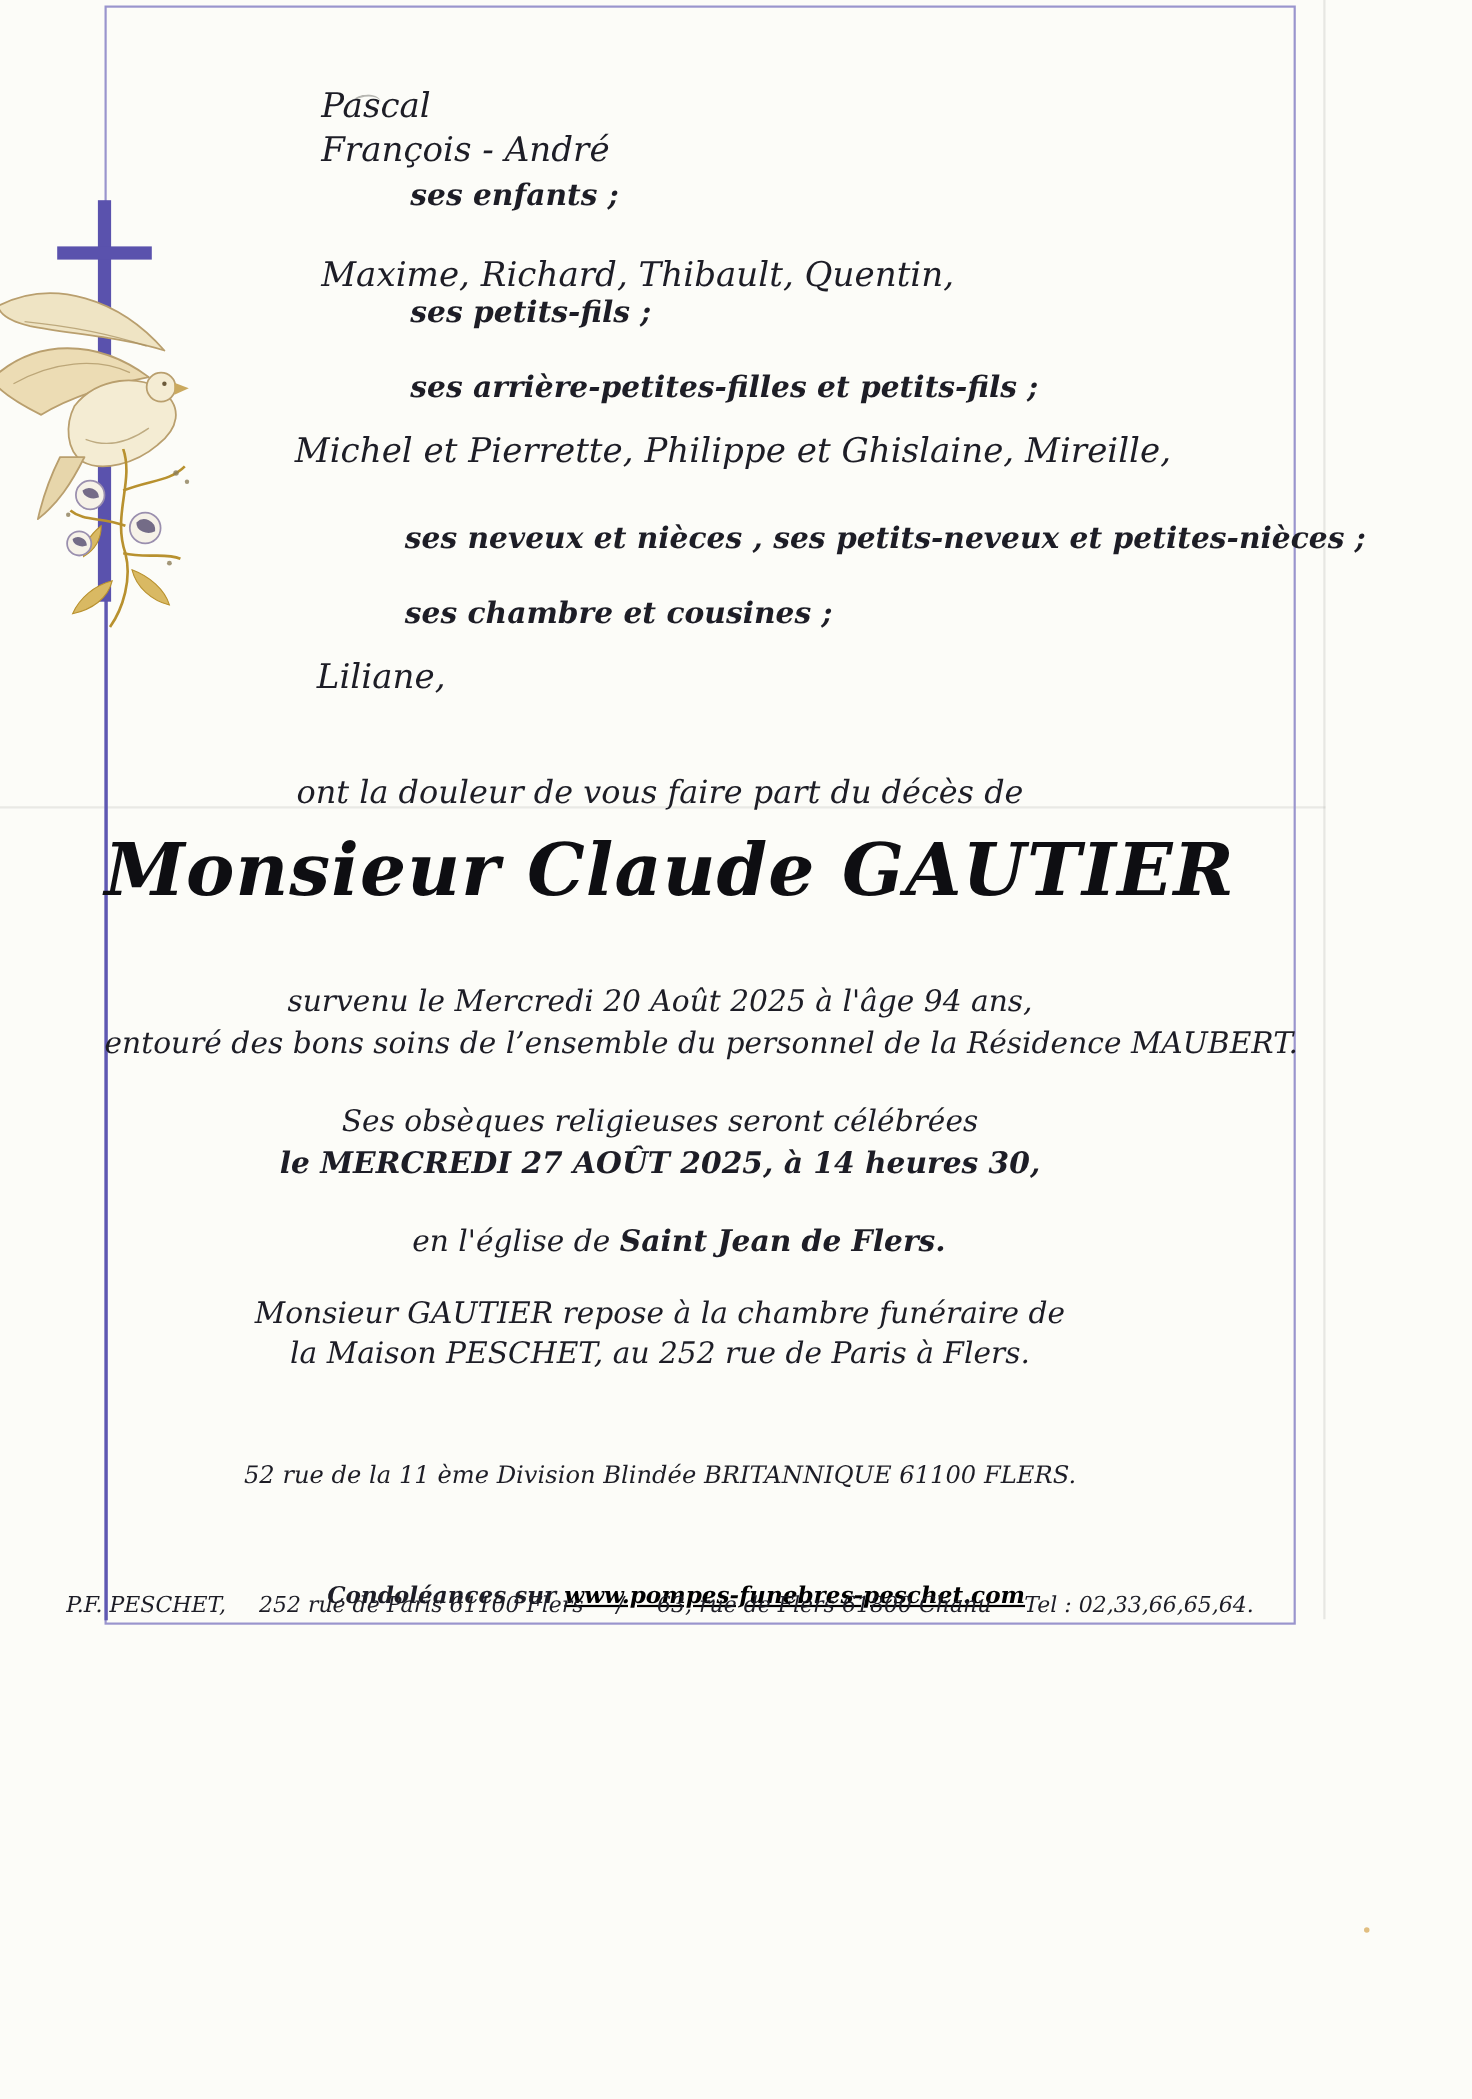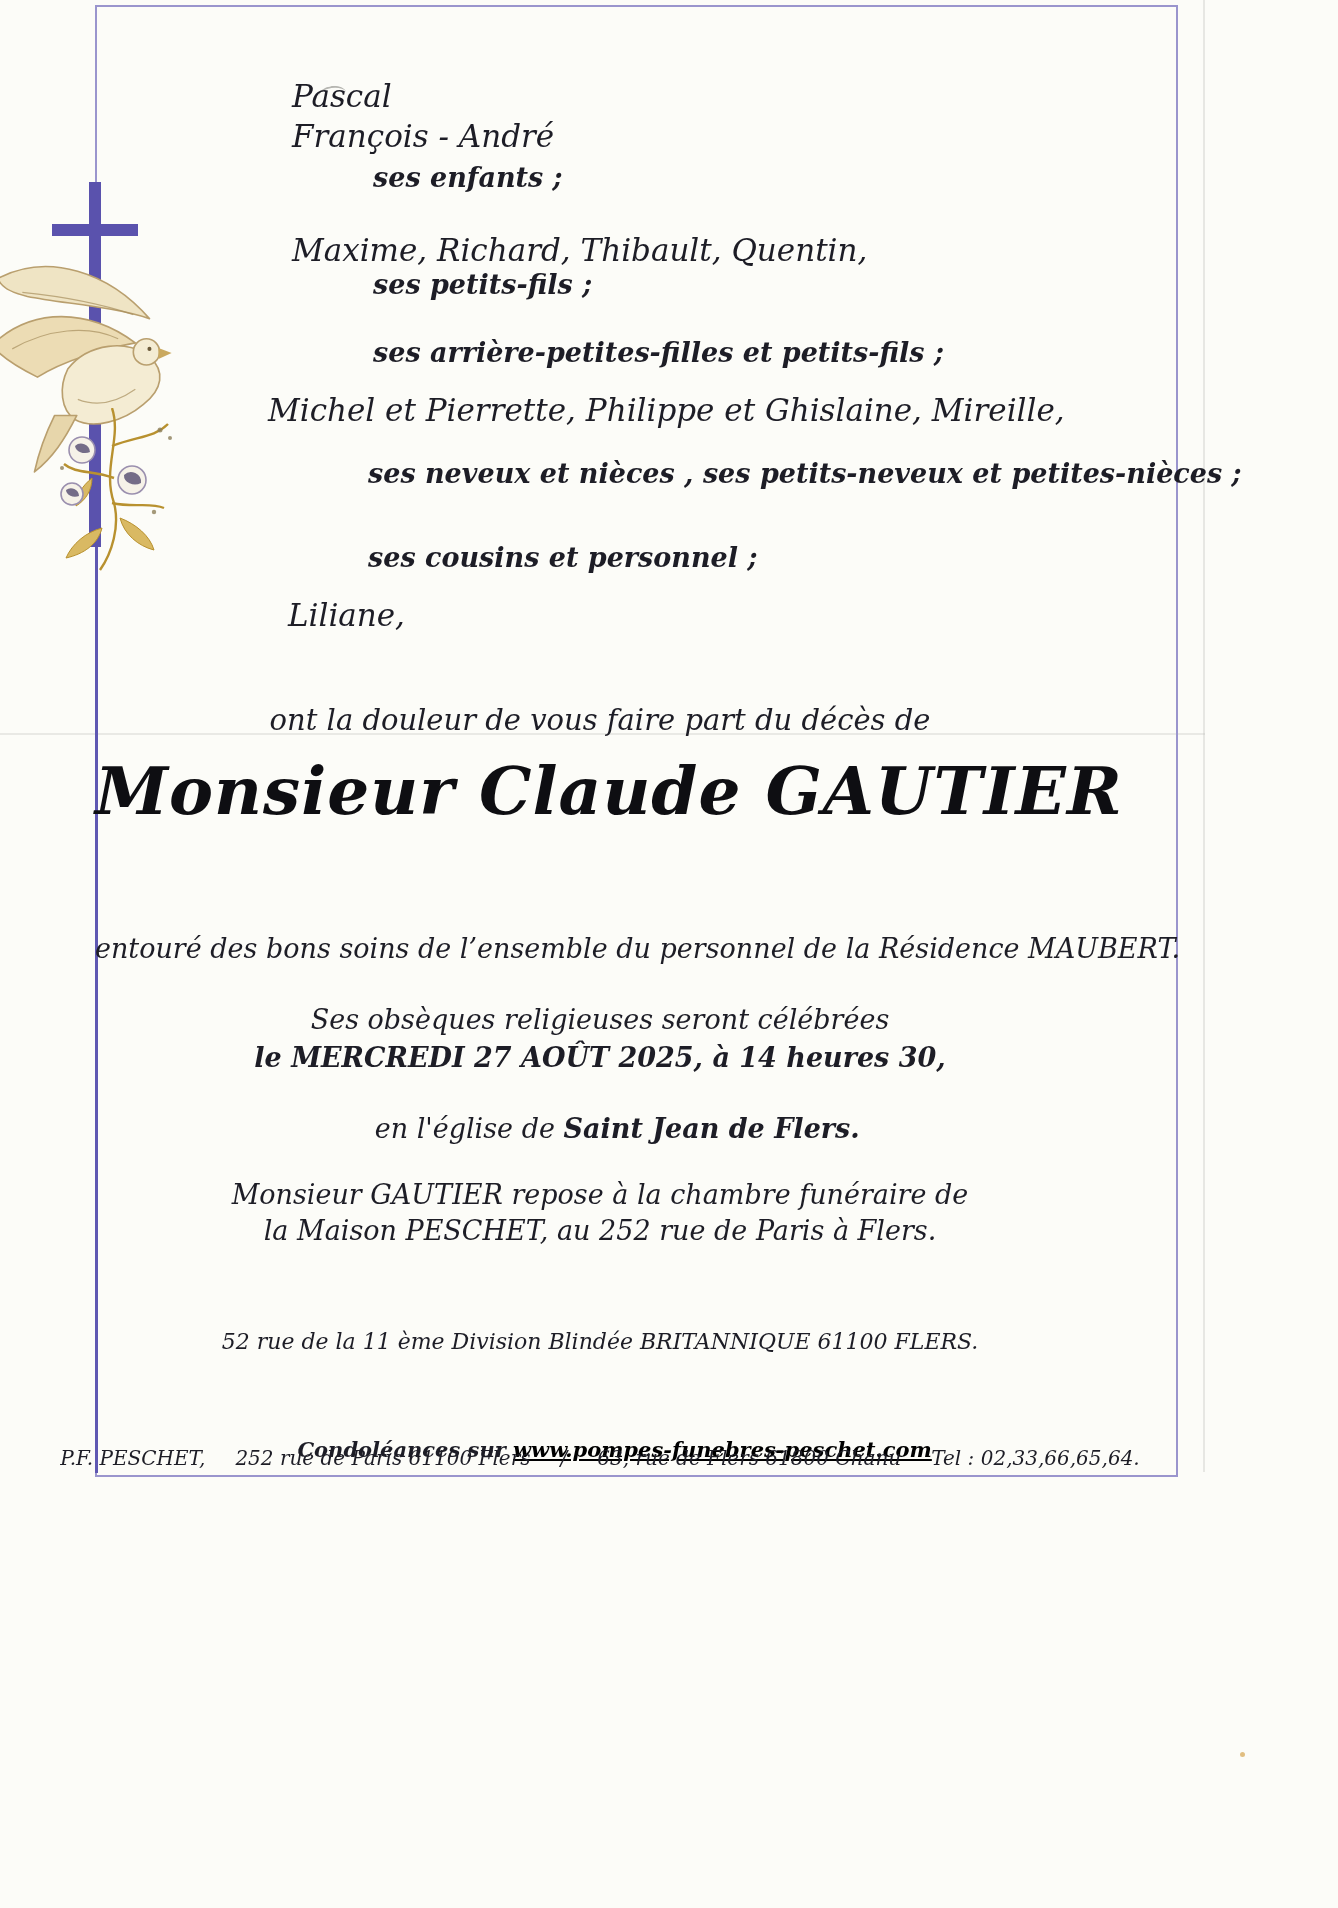--- a/index.html
+++ b/index.html
@@ -106,28 +106,29 @@
   <div class="t name" style="left:292px;top:78px;">Pascal</div>
   <div class="t name" style="left:292px;top:118px;">François - André</div>
   <div class="t rel" style="left:373px;top:162px;">ses enfants ;</div>
 
   <div class="t name" style="left:292px;top:232px;">Maxime, Richard, Thibault, Quentin,</div>
   <div class="t rel" style="left:373px;top:269px;">ses petits-fils ;</div>
 
   <div class="t rel" style="left:373px;top:337px;">ses arrière-petites-filles et petits-fils ;</div>
 
   <div class="t name" style="left:268px;top:392px;">Michel et Pierrette, Philippe et Ghislaine, Mireille,</div>
-  <div class="t rel" style="left:368px;top:458px;font-style:italic;">ses neveux et nièces , ses petits-neveux et petites-nièces ;</div>
+  <div class="t rel" style="left:368px;top:474px;font-style:italic;">ses neveux et nièces , ses petits-neveux et petites-nièces ;</div>
 
-  <div class="t rel" style="left:368px;top:542px;">ses cousins et personnel ;</div>
+  <div class="t rel" style="left:368px;top:542px;">ses chambre et cousines ;</div>
 
   <div class="t name" style="left:288px;top:597px;">Liliane,</div>
 
   <div class="t intro center-col" style="top:703px;">ont la douleur de vous faire part du décès de</div>
   <div class="t title center-col" style="top:752px;">Monsieur Claude GAUTIER</div>
+  <div class="t body1 center-col" style="top:895px;">survenu le Mercredi 20 Août 2025 à l'âge 94 ans,</div>
   <div class="t body1 center-col" style="top:933px;">entouré des bons soins de l’ensemble du personnel de la Résidence MAUBERT.</div>
 
   <div class="t body1 center-col" style="top:1004px;">Ses obsèques religieuses seront célébrées</div>
   <div class="t body1 bold center-col" style="top:1042px;">le MERCREDI 27 AOÛT 2025, à 14 heures 30,</div>
   <div class="t body1 center-col" style="top:1082px;">
     <span>en l'église de </span><span class="bold">Saint Jean de Flers.</span>
   </div>
 
   <div class="t body1 center-col" style="top:1179px;">Monsieur GAUTIER repose à la chambre funéraire de</div>
   <div class="t body1 center-col" style="top:1215px;">la Maison PESCHET, au 252 rue de Paris à Flers.</div>

